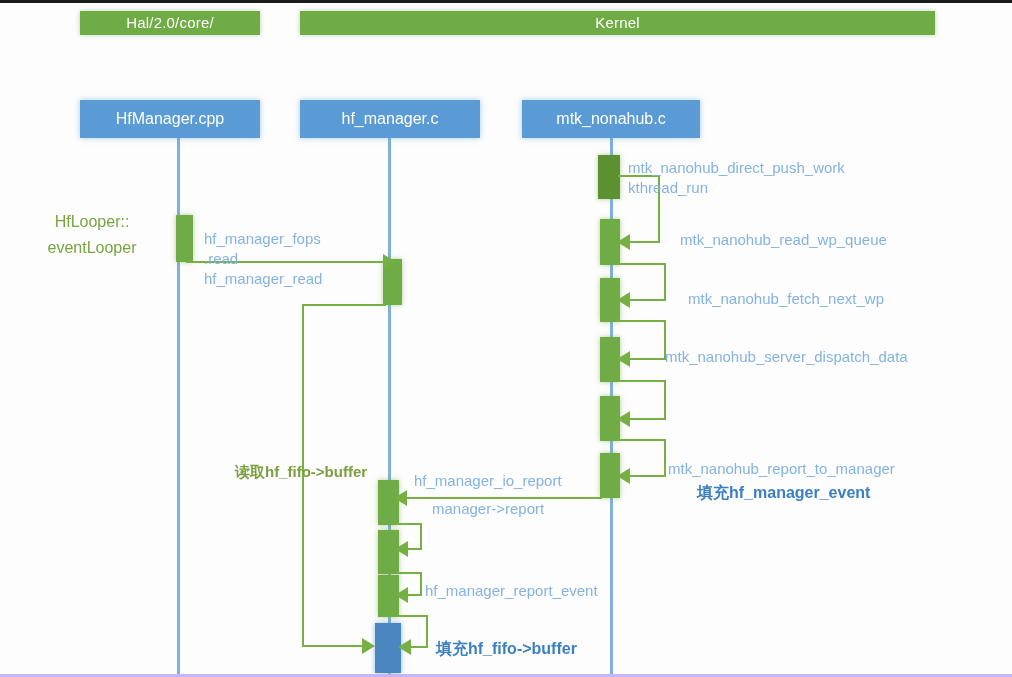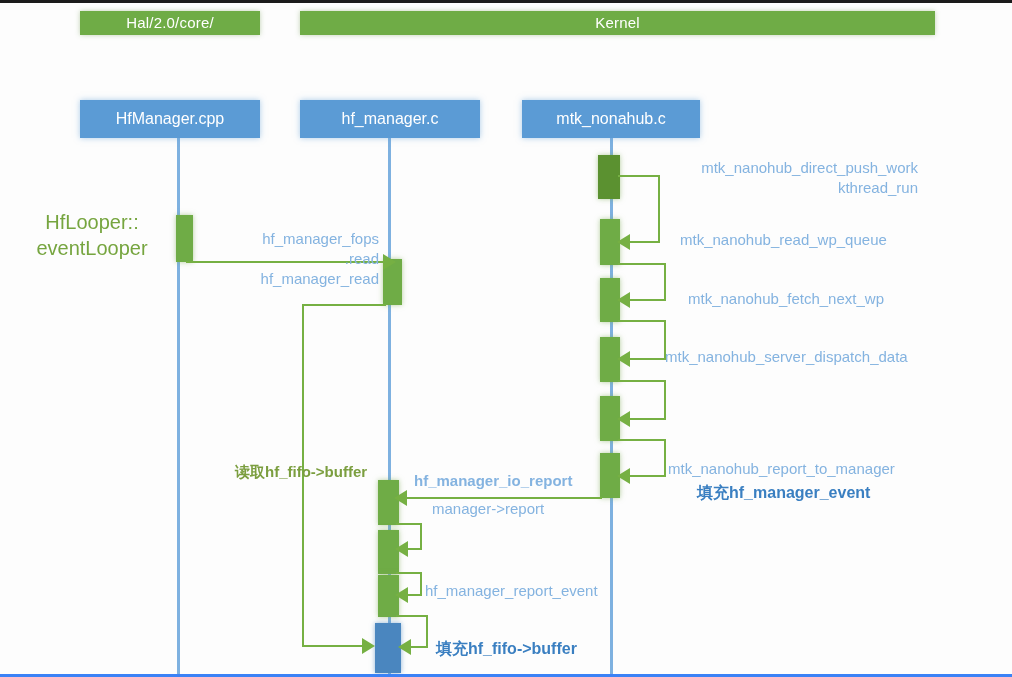--- a/index.html
+++ b/index.html
@@ -4,21 +4,21 @@
 <style>
   html,body{margin:0;padding:0;background:#ffffff;}
   body{font-family:"Liberation Sans","DejaVu Sans",sans-serif;}
   #canvas{
     position:relative;
     width:1012px;height:677px;
     background:#fdfdfd;
     overflow:hidden;
     box-sizing:border-box;
     border-top:3px solid #1b1b1b;
-    border-bottom:3px solid #3b82f6;
+    border-bottom:3px solid #c4b5fd;
   }
   
   .group-bar{
     position:absolute;
     background:#6fac46;
     color:#ffffff;
     font-size:15px;
     line-height:23px;
     text-align:center;
     letter-spacing:.2px;
@@ -67,32 +67,32 @@
     border-left:13px solid #76b043;
   }
   
   .lbl{
     position:absolute;
     color:#84b3e0;
     font-size:15px;
     line-height:20px;
     white-space:nowrap;
   }
-  .lbl.center{text-align:right;}
+  .lbl.center{text-align:left;}
   .lbl-cn-blue{
     position:absolute;
     color:#3a7fc1;
     font-size:16px;
     font-weight:bold;
     white-space:nowrap;
   }
   .lbl-green{
     position:absolute;
     color:#76a53f;
-    font-size:20px;
+    font-size:16px;
     line-height:26px;
     text-align:center;
     white-space:nowrap;
   }
   .lbl-olive{
     position:absolute;
     color:#7b9e3f;
     font-size:15px;
     font-weight:bold;
     white-space:nowrap;
@@ -208,21 +208,21 @@
 
   <div class="lbl" style="left:688px;top:286px;">mtk_nanohub_fetch_next_wp</div>
 
   <div class="lbl" style="left:665px;top:344px;">mtk_nanohub_server_dispatch_data</div>
 
 
   <div class="lbl" style="left:668px;top:456px;">mtk_nanohub_report_to_manager</div>
 
   <div class="lbl-cn-blue" style="left:697px;top:480px;">填充hf_manager_event</div>
 
-  <div class="lbl" style="left:414px;top:468px;font-weight:bold;">hf_manager_io_report</div>
+  <div class="lbl" style="left:414px;top:468px;">hf_manager_io_report</div>
 
   <div class="lbl" style="left:432px;top:496px;">manager-&gt;report</div>
 
 
   <div class="lbl" style="left:425px;top:578px;">hf_manager_report_event</div>
 
   <div class="lbl-cn-blue" style="left:436px;top:636px;font-size:16px;">填充hf_fifo-&gt;buffer</div>
 
   <div class="lbl-olive" style="left:235px;top:460px;">读取hf_fifo-&gt;buffer</div>
 

